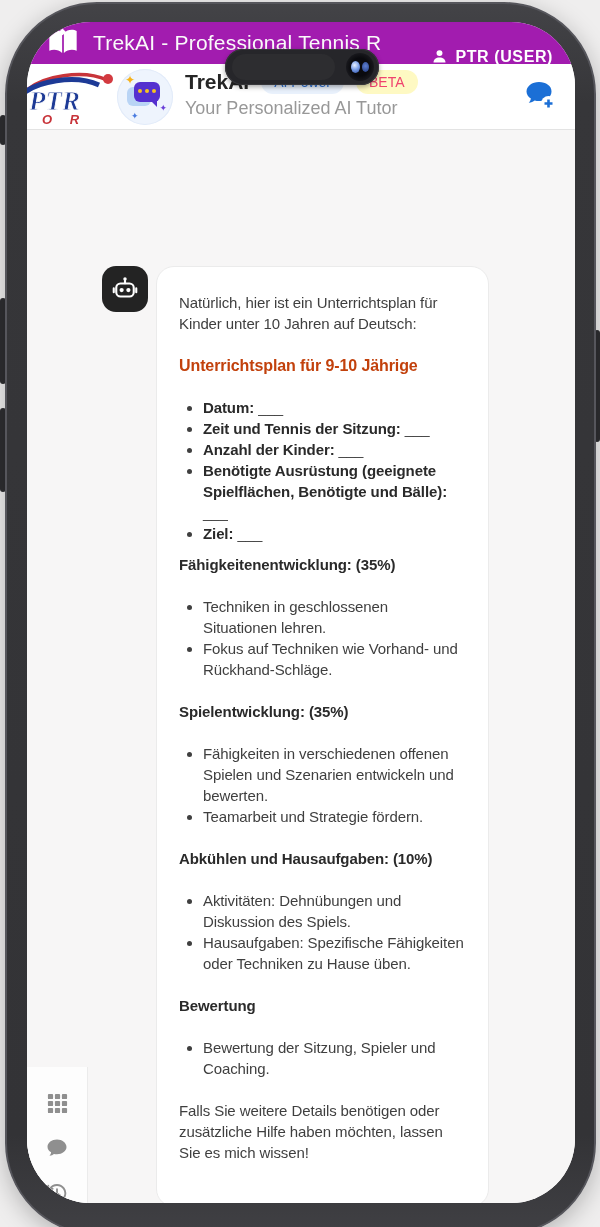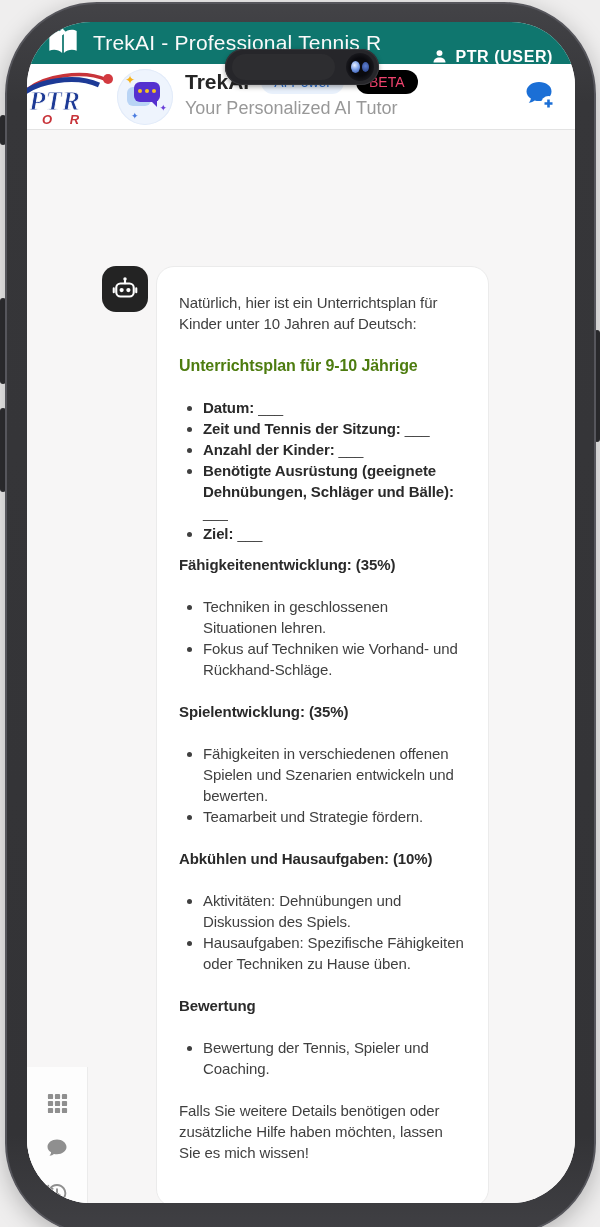--- a/index.html
+++ b/index.html
@@ -29,21 +29,21 @@
   .island .inner-pill { position:absolute; left:7px; top:5px; right:44px; bottom:5px;
             background:#2d2d30; border-radius:14px; }
   .camera { position:absolute; right:5px; top:4px; width:28px; height:28px; border-radius:50%;
             background:radial-gradient(circle at 50% 50%, #0a0a0e 45%, #1d1d22 80%); }
   .camera::before { content:''; position:absolute; left:5px; top:8px; width:9px; height:12px; border-radius:50%;
             background:radial-gradient(circle at 40% 35%, #e8f0ff 0%, #7fa2e8 45%, #2c4fa8 100%); }
   .camera::after  { content:''; position:absolute; right:5px; top:9px; width:7px; height:10px; border-radius:50%;
             background:radial-gradient(circle at 50% 40%, #5f7fd0 0%, #203a80 100%); }
 
   
-  .statusbar { height:42px; background:#0f766e; display:flex; align-items:center; padding:0 22px 0 18px; }
+  .statusbar { height:42px; background:#a21caf; display:flex; align-items:center; padding:0 22px 0 18px; }
   .book-icon { width:36px; height:32px; flex:none; margin-right:12px; }
   .sb-title { color:#fafafa; font-size:21px; font-weight:500; letter-spacing:.2px; white-space:nowrap; overflow:hidden; flex:1; }
   .sb-user { display:flex; align-items:center; gap:7px; color:#ffffff; font-size:16px; font-weight:700; letter-spacing:.6px; flex:none;margin-top:27px; }
   .person-icon { width:17px; height:17px; }
 
   
   .appheader { height:66px; background:#ffffff; border-bottom:1px solid #e3e3e3; position:relative; display:flex; align-items:center; }
   .ptr-logo { position:absolute; left:-12px; top:2px; width:112px; height:62px; overflow:hidden; }
   .trek-avatar { position:absolute; left:90px; top:5px; width:56px; height:56px; border-radius:50%;
                  background:#eef4fd; box-shadow:inset 0 0 0 1px #e2ebf9; }
@@ -54,37 +54,37 @@
   .bubble-dots i { width:4px; height:4px; border-radius:50%; background:#f6c321; }
   .spark { position:absolute; font-style:normal; }
   .spark-y { left:8px; top:4px; color:#f6b21b; font-size:12px; }
   .spark-p1 { right:6px; bottom:12px; color:#6a3fd8; font-size:9px; }
   .spark-p2 { left:14px; bottom:4px; color:#4a7ce0; font-size:9px; }
   .head-text { position:absolute; left:158px; top:6px; }
   .head-row { display:flex; align-items:center; gap:12px; }
   .app-name { font-size:21px; font-weight:700; color:#262626; }
   .badge { font-size:14px; font-weight:500; padding:4px 13px; border-radius:15px; white-space:nowrap; }
   .badge-ai { color:#2b71d9; background:#e9f1fc; }
-  .badge-beta { color:#f0436e; background:#000000; }
+  .badge-beta { color:#f0436e; background:#fef9c3; }
   .subtitle { font-size:18px; color:#989898; margin-top:4px; }
   .newchat-btn { position:absolute; right:18px; top:16px; width:34px; height:32px; border:none; background:transparent; cursor:pointer; }
 
   
   .appbody { display:flex; height:1077px; background:#f7f6f6;align-items:flex-end; }
   .sidebar { width:61px; flex:none; background:#fdfdfd; border-right:1px solid #ebebeb;
              display:flex; flex-direction:column; align-items:center; padding-top:22px; gap:17px; }
   .side-btn { width:28px; height:28px; border:none; background:transparent; cursor:pointer; display:flex; align-items:center; justify-content:center; }
 
   .chat { flex:1; padding:12px 0 0 14px; display:flex; align-items:flex-start; overflow:hidden; }
   .bot-avatar { width:46px; height:46px; flex:none; border-radius:14px; background:#232323; display:flex; align-items:center; justify-content:center; }
   .msg-card { width:333px; margin-left:8px; background:#ffffff; border:1px solid #ebebeb; border-radius:18px;
               padding:25px 24px 22px 22px; color:#3f3f3f; font-size:15px; line-height:21px; letter-spacing:-.1px; }
   .msg-card p { margin:21px 0; }
   .msg-card p:first-child { margin-top:0; }
-  .msg-title { font-weight:700; font-size:16px; color:#4d7c0f; }
+  .msg-title { font-weight:700; font-size:16px; color:#c2410c; }
   .sec-h { font-weight:700; color:#2a2a2a; }
   .msg-card ul { margin:10px 0; padding-left:24px; list-style:disc; }
   .msg-card li { margin:0; }
   .msg-card strong { color:#2a2a2a; }
 </style>
 </head>
 <body>
 
 <div class="stage">
   <div class="hw-btn btn-mute"></div>
@@ -199,42 +199,42 @@
             </svg>
           </div>
 
           <div class="msg-card">
             <p>Natürlich, hier ist ein Unterrichtsplan für Kinder unter 10 Jahren auf Deutsch:</p>
             <p class="msg-title">Unterrichtsplan für 9-10 Jährige</p>
             <ul>
                 <li><strong>Datum:</strong> ___</li>
                 <li><strong>Zeit und Tennis der Sitzung:</strong> ___</li>
                 <li><strong>Anzahl der Kinder:</strong> ___</li>
-                <li><strong>Benötigte Ausrüstung (geeignete Dehnübungen, Schläger und Bälle):</strong> ___</li>
+                <li><strong>Benötigte Ausrüstung (geeignete Spielflächen, Benötigte und Bälle):</strong> ___</li>
                 <li><strong>Ziel:</strong> ___</li>
               </ul>
             <div>
                 <p class="sec-h">Fähigkeitenentwicklung: (35%)</p>
                 <ul>
                   <li>Techniken in geschlossenen Situationen lehren.</li>
                   <li>Fokus auf Techniken wie Vorhand- und Rückhand-Schläge.</li>
                 </ul>
                 <p class="sec-h">Spielentwicklung: (35%)</p>
                 <ul>
                   <li>Fähigkeiten in verschiedenen offenen Spielen und Szenarien entwickeln und bewerten.</li>
                   <li>Teamarbeit und Strategie fördern.</li>
                 </ul>
                 <p class="sec-h">Abkühlen und Hausaufgaben: (10%)</p>
                 <ul>
                   <li>Aktivitäten: Dehnübungen und Diskussion des Spiels.</li>
                   <li>Hausaufgaben: Spezifische Fähigkeiten oder Techniken zu Hause üben.</li>
                 </ul>
                 <p class="sec-h">Bewertung</p>
                 <ul>
-                  <li>Bewertung der Tennis, Spieler und Coaching.</li>
+                  <li>Bewertung der Sitzung, Spieler und Coaching.</li>
                 </ul>
               </div>
             <p>Falls Sie weitere Details benötigen oder zusätzliche Hilfe haben möchten, lassen Sie es mich wissen!</p>
           </div>
         </div>
       </div>
 
     </div>
 
     <div class="island">

